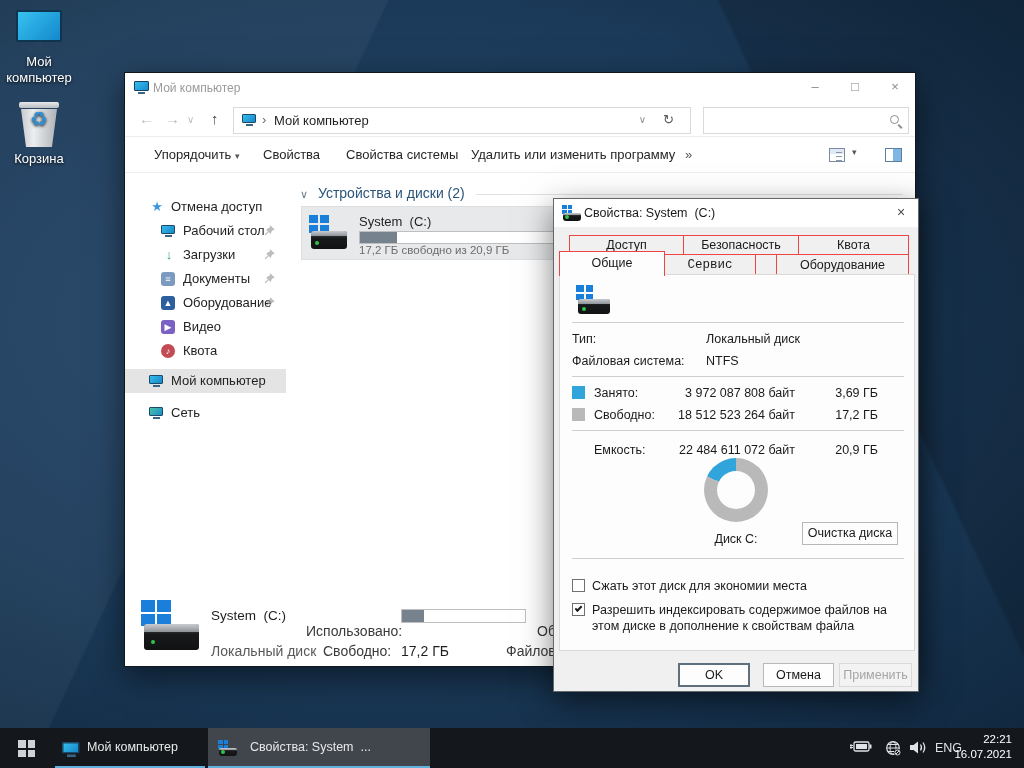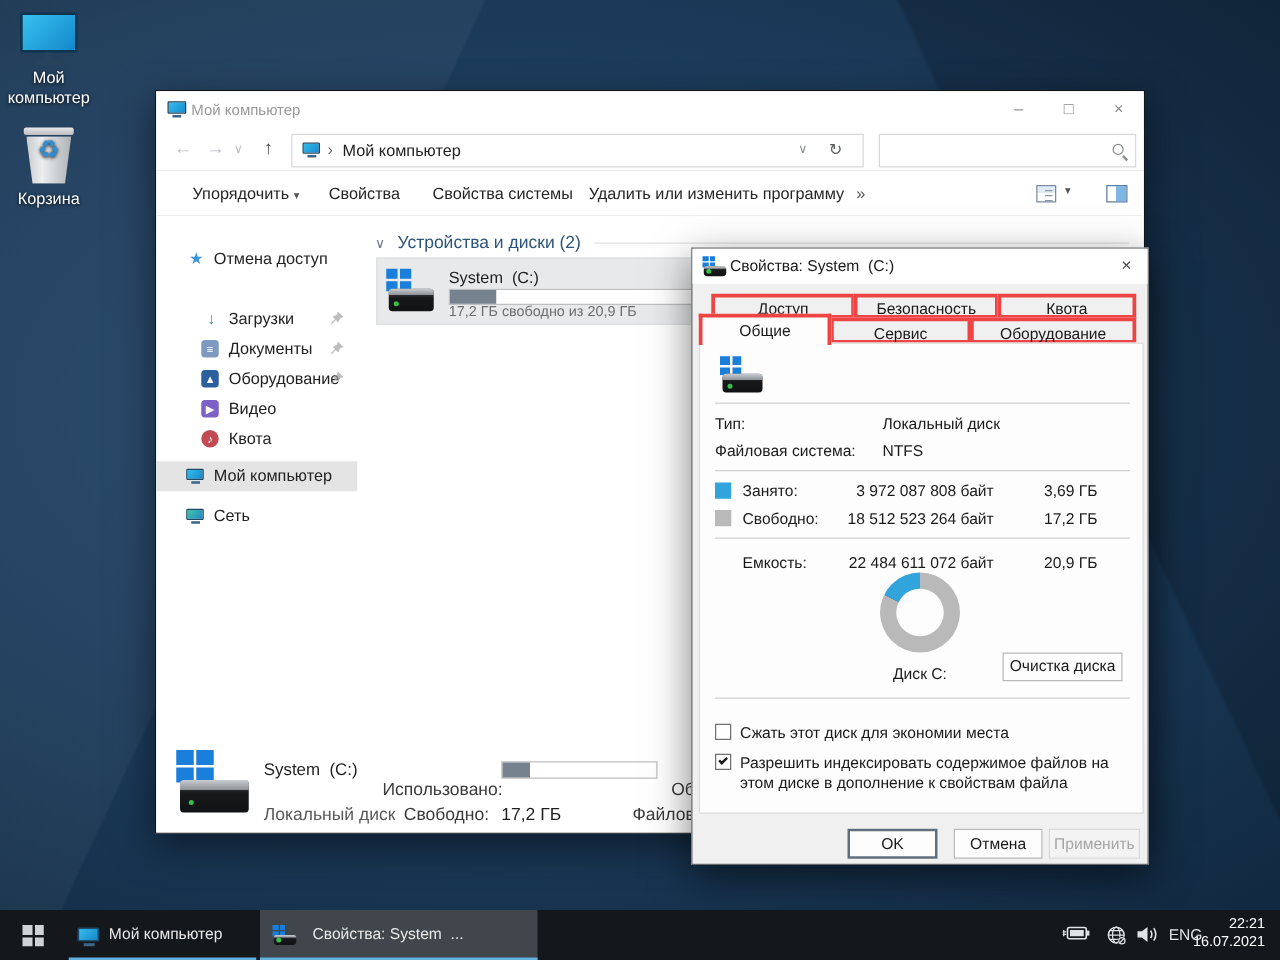--- a/index.html
+++ b/index.html
@@ -72,21 +72,21 @@
   .details { position:absolute; left:0; bottom:0; right:0; height:70px; background:#fff; }
   .drv48 { position:absolute; left:16px; top:4px; width:58px; height:52px; }
   .details .t1 { position:absolute; font-size:13.5px; color:#1f1f1f; white-space:pre; }
   .details .t2 { position:absolute; font-size:14px; color:#595959; white-space:nowrap;margin-top:13px; }
   
   #dialog { position:absolute; left:553px; top:198px; width:366px; height:494px; background:#f0f0f0; border:1px solid #65686b; box-shadow:0 10px 30px rgba(0,0,0,.5); font-size:12.5px; }
   #dialog .dtitle { position:absolute; left:0; top:0; right:0; height:28px; background:#fff; }
   #dialog .dtitle .txt { position:absolute; left:30px; top:7px; color:#1a1a1a; font-size:12.5px; white-space:pre; }
   .drv16 { position:absolute; left:8px; top:6px; width:19px; height:16px; }
   .dclose { position:absolute; right:0; top:0; width:34px; height:28px; text-align:center; line-height:26px; color:#4a4a4a; font-size:14px; }
-  .tab { position:absolute; border:3px solid #ef4444; background:#f0f0f0; text-align:center; color:#1a1a1a; }
+  .tab { position:absolute; border:1px solid #ef4444; background:#f0f0f0; text-align:center; color:#1a1a1a; }
   .tab.back { top:36px; height:20px; line-height:19px; }
   .tab.front { top:55px; height:21px; line-height:20px; }
   .tab.active { top:52px; height:25px; line-height:23px; background:#fdfdfd; border-bottom:none; z-index:3; }
   .page { position:absolute; left:5px; top:75px; width:356px; height:377px; background:#fdfdfd; border:1px solid #d9d9d9; z-index:2; }
   .drv28 { position:absolute; left:16px; top:10px; width:34px; height:30px; }
   .namebox { position:absolute; left:86px; top:10px; width:248px; height:26px; border:1px solid #8495a5; background:#fff; line-height:24px; padding-left:4px; }
   .namebox .selected { background:#8d939b; color:#fff; padding:2px 1px; }
   .namebox .caret { display:inline-block; width:1px; height:14px; background:#333; vertical-align:middle; margin-left:1px; }
   .hline { position:absolute; left:12px; width:332px; height:1px; background:#cfcfcf; }
   .frow .lab { position:absolute; left:12px; }
@@ -181,20 +181,30 @@
         </div>
       <div class="toolitem" style="left:727px; font-size:9px; color:#555;"><span>▾</span></div>
       <div class="paneico" style="left:760px; top:11px;"></div>
     </div>
 
     <div class="sidebar">
       <div class="side-item" style="top:22px;">
         <span class="ic16" style="left:24px; color:#3a96dd;">★</span>
         <span class="lbl" style="left:46px;">Отмена доступ</span>
       </div>
+      <div class="side-item" style="top:46px;">
+        <div class="mon12" style="left:36px;">
+            <div class="scr"></div>
+            <div class="foot"></div>
+          </div>
+        <span class="lbl" style="left:58px;">Рабочий стол</span>
+        <svg class="pin" viewBox="0 0 16 16">
+            <path d="M9 1.5l5.5 5.5-3.2 1-2 4.2-2.3-2.3L3 14l-1-1 4.1-4-2.3-2.3 4.2-2z" fill="#9a9a9a"></path>
+          </svg>
+      </div>
       <div class="side-item" style="top:70px;">
         <span class="ic16" style="left:36px; color:#27a567; font-weight:bold;">↓</span>
         <span class="lbl" style="left:58px;">Загрузки</span>
         <svg class="pin" viewBox="0 0 16 16">
             <path d="M9 1.5l5.5 5.5-3.2 1-2 4.2-2.3-2.3L3 14l-1-1 4.1-4-2.3-2.3 4.2-2z" fill="#9a9a9a"></path>
           </svg>
       </div>
       <div class="side-item" style="top:94px;">
         <span class="sq12" style="left:36px; background:#7d9bc0;">≡</span>
         <span class="lbl" style="left:58px;">Документы</span>
@@ -293,21 +303,21 @@
         <div class="drvbody" style="left:1px; top:8px; width:18px; height:8px;"></div>
       </div>
       <div class="txt">Свойства: System  (C:)</div>
       <div class="dclose"><span>×</span></div>
     </div>
 
     <div class="tab back" style="left:15px; width:115px;"><span>Доступ</span></div>
     <div class="tab back" style="left:129px; width:116px;"><span>Безопасность</span></div>
     <div class="tab back" style="left:244px; width:111px;"><span>Квота</span></div>
     <div class="tab front active" style="left:5px; width:106px;"><span>Общие</span></div>
-    <div class="tab front" style="left:110px; width:113px;"><span>Сервис</span></div>
+    <div class="tab front" style="left:110px; width:92px;font-family:Liberation Mono, monospace;"><span>Сервис</span></div>
     <div class="tab front" style="left:222px; width:133px;"><span>Оборудование</span></div>
 
     <div class="page">
       <div class="drv28">
         <div class="flag" style="left:0; top:0; width:17px; height:15px;">
             <i></i>
             <i></i>
             <i></i>
             <i></i>
           </div>

